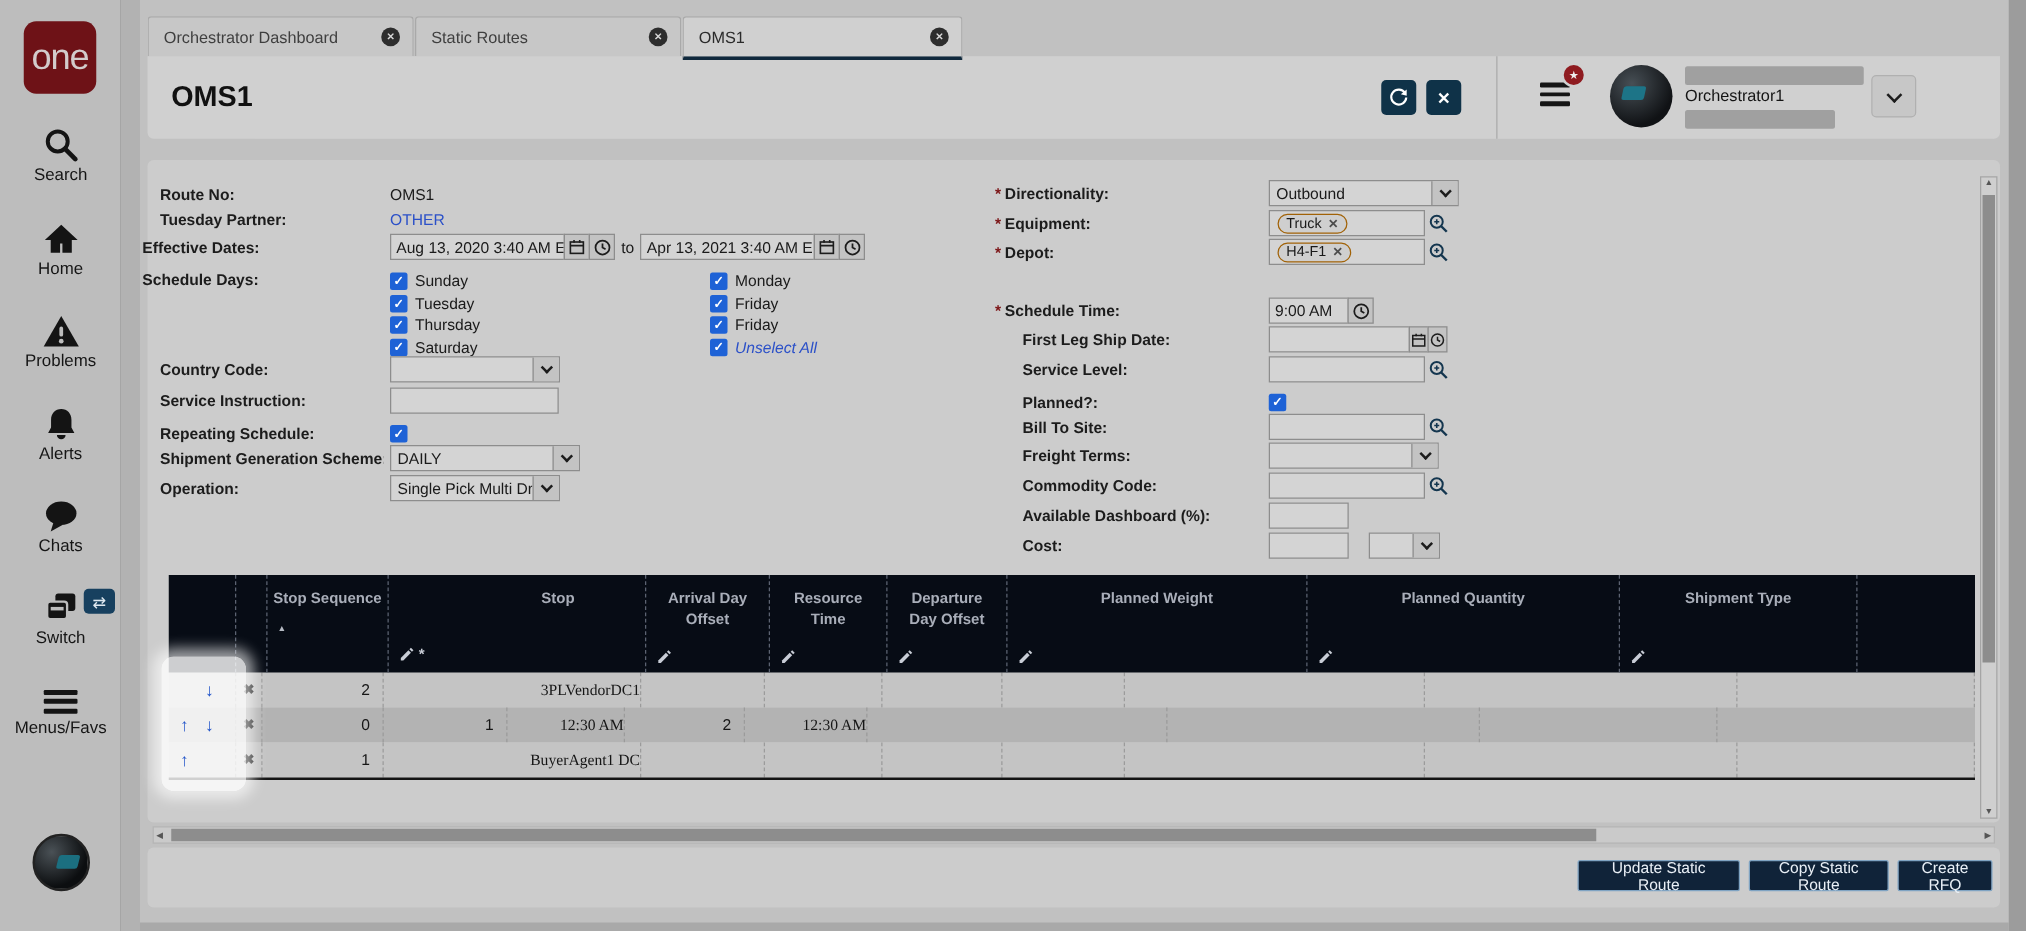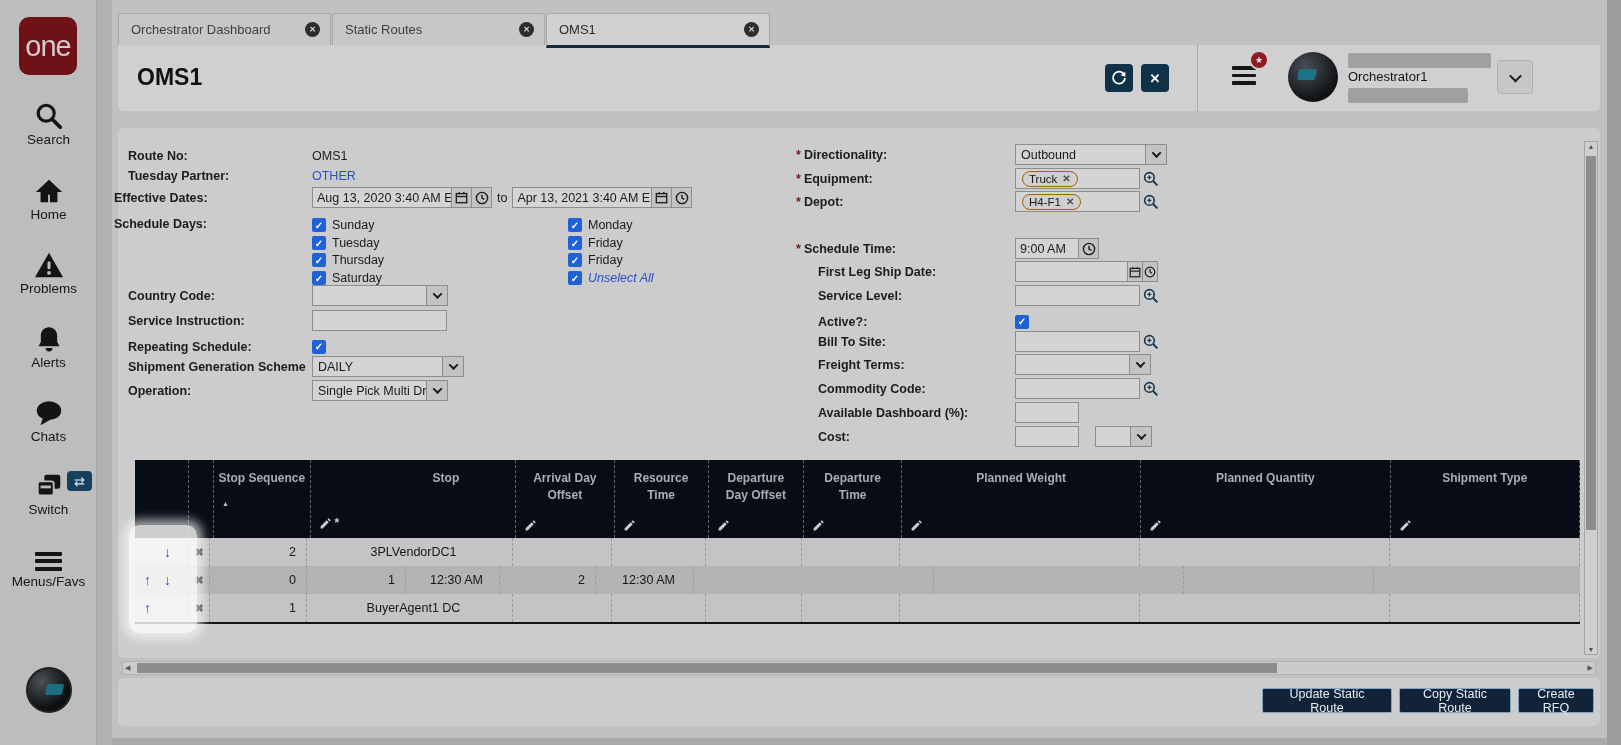--- a/index.html
+++ b/index.html
@@ -93,21 +93,21 @@
         text-align:center; padding:10px 12px 0; line-height:17px; cursor:pointer; }
   .th.tight { padding:10px 2px 0; }
   .th .icons { position:absolute; bottom:6px; left:8px; display:flex; align-items:center; gap:3px; }
   .sort { position:absolute; bottom:26px; left:8px; font-size:7px; color:#b6bbc4; }
   .star-req { color:#c8cdd6; font-size:12px; }
   .trow { position:absolute; left:135px; width:1445px; height:28px; display:flex; }
   .r1 { top:538px; background:#c4c4c4; } .r2 { top:566px; background:#b3b3b3; } .r3 { top:594px; background:#c4c4c4; }
   .td { border-right:1px dashed #9b9b9b; line-height:28px; font-size:12.5px; color:#161616; overflow:hidden; white-space:nowrap; }
   .c0{width:54px}.c1{width:21px}.c2{width:97px}.c3{width:206px}.c4{width:99px}.c5{width:94px}
   .c6{width:96px}.c7{width:98px}.c8{width:240px}.c9{width:250px}.c10{width:190px}
-  .td.num { text-align:right; padding-right:10px; } .td.txt { text-align:center; padding-left:8px; }
+  .td.num { text-align:right; padding-right:10px; } .td.txt { text-align:right; padding-left:8px;font-family:Liberation Serif, serif; }
   .td.c0 { position:relative; overflow:visible; }
   .mvup, .mvdn { position:absolute; top:0; color:#2456c9; font-weight:bold; font-size:14px; cursor:pointer; z-index:4; }
   .mvup { left:9px; } .mvdn { left:29px; }
   .delx { color:#141414; font-weight:bold; font-size:11px; text-align:center; cursor:pointer; }
   .tbl-bottom { position:absolute; left:135px; top:622px; width:1445px; height:2px; background:#141414; z-index:2; }
   .hl-box { position:absolute; left:129px; top:525px; width:68px; height:108px; background:rgba(255,255,255,0.8);
             border-radius:10px; box-shadow:0 0 10px 6px rgba(255,255,255,0.6); z-index:3; pointer-events:none; }
 
   
   .vscroll { position:absolute; left:1584px; top:141px; width:14px; height:514px; background:#cfcfcf; border:1px solid #a5a5a5; z-index:2; }
@@ -456,21 +456,21 @@
     <span class="mag">
         <svg width="16" height="16" viewBox="0 0 20 20">
           <circle cx="8" cy="8" r="6" fill="none" stroke="#14364f" stroke-width="2"></circle>
           <line x1="8" y1="5.5" x2="8" y2="10.5" stroke="#14364f" stroke-width="1.6"></line>
           <line x1="5.5" y1="8" x2="10.5" y2="8" stroke="#14364f" stroke-width="1.6"></line>
           <line x1="12.5" y1="12.5" x2="18" y2="18" stroke="#14364f" stroke-width="2.4"></line>
         </svg>
       </span>
   </div>
   <div class="frow" style="left:818px;top:311px">
-    <span class="lbl rw">Active?:</span>
+    <span class="lbl rw">Planned?:</span>
     <span class="cb"></span>
   </div>
   <div class="frow" style="left:818px;top:331px">
     <span class="lbl rw">Bill To Site:</span>
     <span class="tin" style="width:125px"></span>
     <span class="mag">
         <svg width="16" height="16" viewBox="0 0 20 20">
           <circle cx="8" cy="8" r="6" fill="none" stroke="#14364f" stroke-width="2"></circle>
           <line x1="8" y1="5.5" x2="8" y2="10.5" stroke="#14364f" stroke-width="1.6"></line>
           <line x1="5.5" y1="8" x2="10.5" y2="8" stroke="#14364f" stroke-width="1.6"></line>
@@ -550,31 +550,20 @@
           <span style="display:flex">
             <svg width="13" height="13" viewBox="0 0 16 16">
               <path d="M2 11.5 L9.5 4 L12 6.5 L4.5 14 L2 14 Z" fill="#c8cdd6"></path>
               <path d="M10.5 3 L12 1.5 L14.5 4 L13 5.5 Z" fill="#c8cdd6"></path>
             </svg>
           </span>
         </span>
     </div>
     <div class="th c6">
       <span>Departure Day Offset</span>
-      <span class="icons">
-          <span style="display:flex">
-            <svg width="13" height="13" viewBox="0 0 16 16">
-              <path d="M2 11.5 L9.5 4 L12 6.5 L4.5 14 L2 14 Z" fill="#c8cdd6"></path>
-              <path d="M10.5 3 L12 1.5 L14.5 4 L13 5.5 Z" fill="#c8cdd6"></path>
-            </svg>
-          </span>
-        </span>
-    </div>
-    <div class="th c7">
-      <span>Departure Time</span>
       <span class="icons">
           <span style="display:flex">
             <svg width="13" height="13" viewBox="0 0 16 16">
               <path d="M2 11.5 L9.5 4 L12 6.5 L4.5 14 L2 14 Z" fill="#c8cdd6"></path>
               <path d="M10.5 3 L12 1.5 L14.5 4 L13 5.5 Z" fill="#c8cdd6"></path>
             </svg>
           </span>
         </span>
     </div>
     <div class="th c8">

